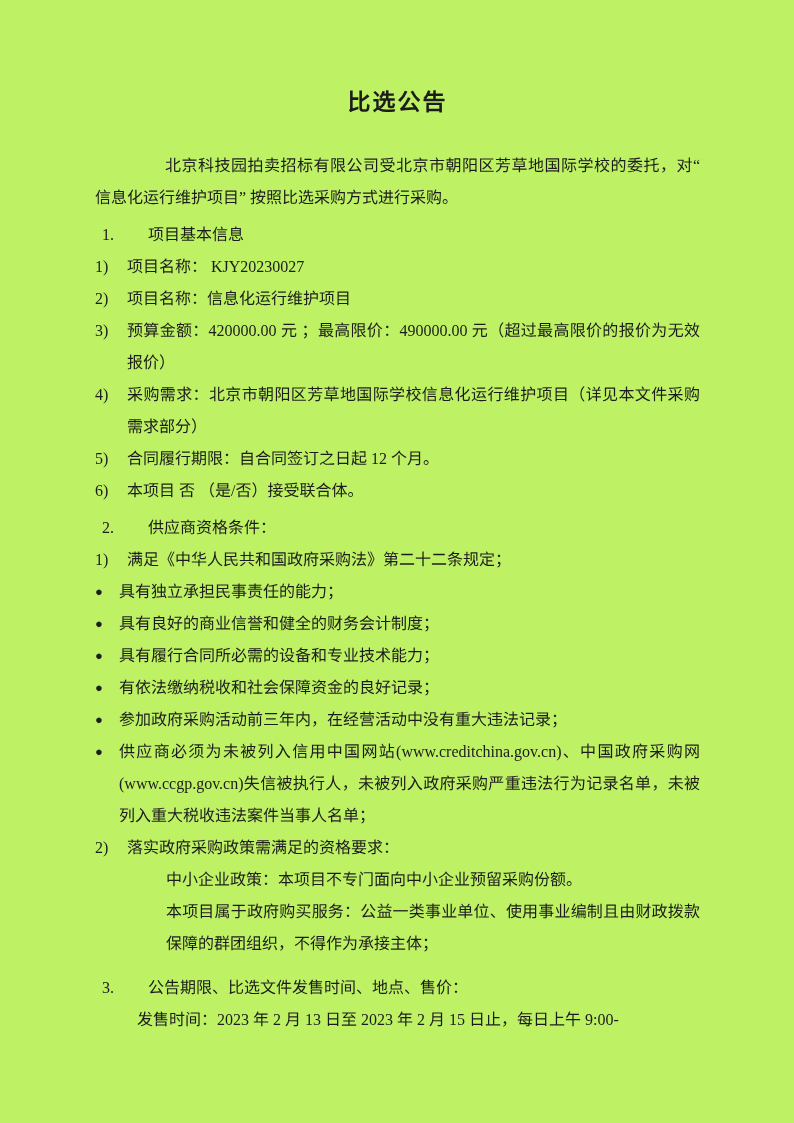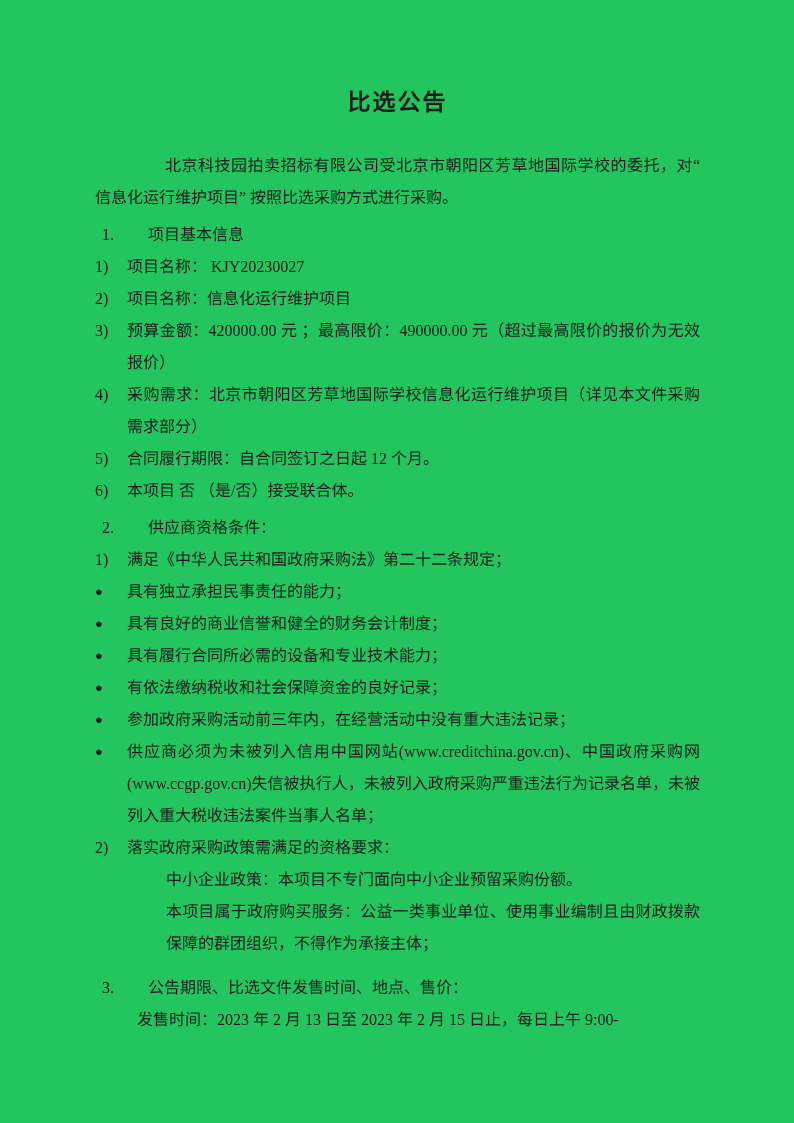--- a/index.html
+++ b/index.html
@@ -12,21 +12,21 @@
     height: 1123px;
     overflow: hidden;
     font-family: "Liberation Serif", "DejaVu Serif", serif;
     color: #1c1c1c;
   }
   .page {
     box-sizing: border-box;
     width: 794px;
     height: 1123px;
     padding: 86px 94px 0 95px;
-    background: #22c55e;
+    background: #bef264;
   }
   .doc-title {
     font-size: 23px;
     font-weight: bold;
     text-align: center;
     letter-spacing: 2px;
     line-height: 34px;
     margin: 0 0 30px 0;
   }
   .blocks p, .blocks div.block {
@@ -68,21 +68,20 @@
   }
   .bullet .bdot {
     flex: 0 0 24px;
     font-size: 13px;
   }
   .bullet .ibody {
     flex: 1;
     text-align: justify;
     overflow-wrap: break-word;
     min-width: 0;
-    margin-left: 8px;
   }
   .cont {
     margin-left: 71px !important;
     text-align: justify;
   }
   .dateline {
     margin-left: 42px !important;
   }
   .u {
     text-decoration-thickness: 1px;

